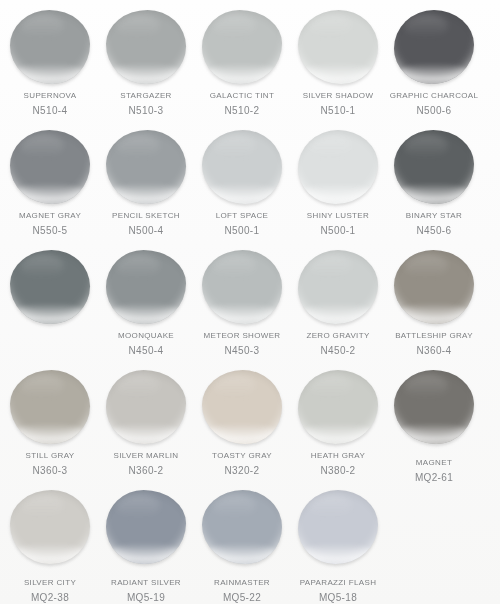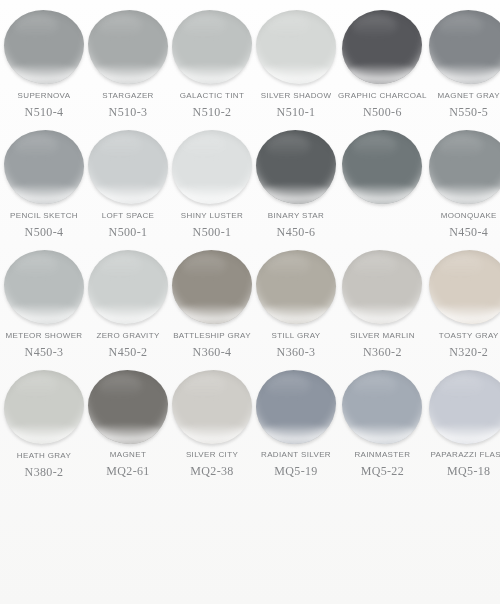--- a/index.html
+++ b/index.html
@@ -21,21 +21,21 @@
     position: relative;
     width: 500px;
     height: 604px;
     background:
       linear-gradient(180deg, #fefefe 0%, #fbfbfb 40%, #f7f7f6 100%);
     box-sizing: border-box;
   }
 
   #swatch-grid {
     display: grid;
-    grid-template-columns: repeat(6, 1fr);
+    grid-template-columns: repeat(5, 1fr);
     grid-template-rows: repeat(5, 120px);
     width: 484px;
     height: 604px;
     box-sizing: border-box;
     padding: 8px 2px 0 2px;
   }
 
   .swatch-cell {
     position: relative;
     display: flex;
@@ -109,31 +109,31 @@
   .color-name {
     font-size: 8px;
     letter-spacing: 0.35px;
     color: #7e8083;
     font-family: "Liberation Sans", sans-serif;
     white-space: nowrap;
     text-transform: uppercase;
   }
 
   .color-code {
-    font-size: 12px;
+    font-size: 10px;
     letter-spacing: 0.35px;
     color: #85878a;
-    font-family: Liberation Serif, serif;
+    font-family: Liberation Sans, sans-serif;
     white-space: nowrap;
     margin-top: 2px;
   }
 
   
   .row-5 .labels {
-    margin-top: 4px;
+    margin-top: 12px;
   }
 </style>
 </head>
 <body>
 
 <div id="swatch-page">
   <div id="swatch-grid">
       <div class="swatch-cell row-1">
         <div class="blob-wrap">
           <div class="blob" title="SUPERNOVA" style="background: rgb(154, 158, 159); border-radius: 49% 51% 47% 53% / 48% 46% 54% 52%;"></div>

